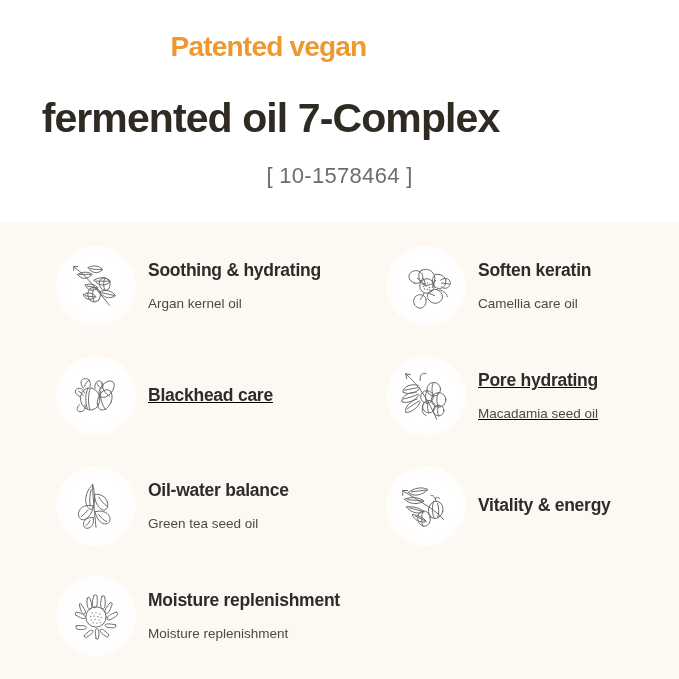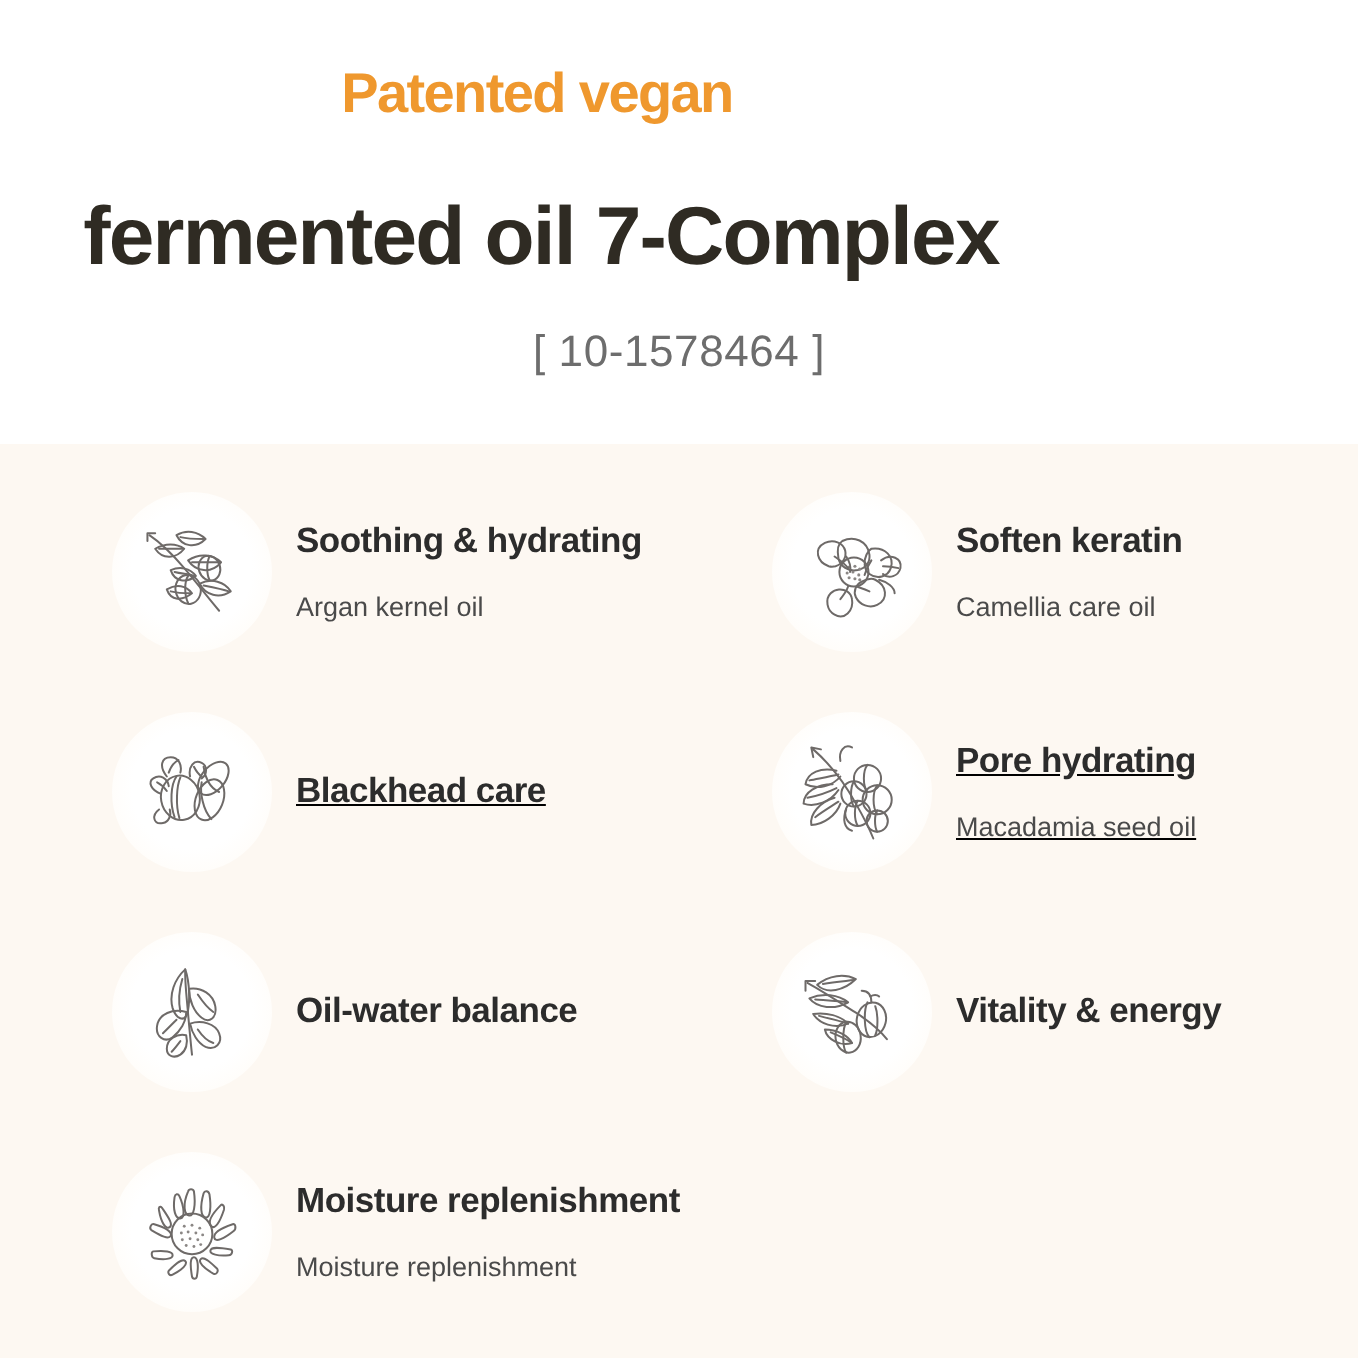--- a/index.html
+++ b/index.html
@@ -295,20 +295,21 @@
           <path d="M29 32 C22 30 15 33 14 39 C13 45 18 48 22 45 C26 42 29 37 29 32 Z"></path>
           <path d="M24 36 C22 38 19 41 17 43"></path>
           <path d="M31 38 C37 36 44 38 46 43 C48 48 44 52 39 50 C35 48 32 43 31 38 Z"></path>
           <path d="M35 41 C37 44 40 47 43 48"></path>
           <path d="M29 44 C24 43 19 46 19 51 C19 55 23 56 26 54 C29 52 30 48 29 44 Z"></path>
           <path d="M26 47 C24.5 49 23 51 21.5 52.5"></path>
         </svg>
       </div>
       <div class="feature-text">
         <div class="feature-title">Oil-water balance</div>
+        <div class="feature-sub">Green tea seed oil</div>
       </div>
     </div>
 
     <div class="feature col-right row-3">
       <div class="icon-disc">
         <svg viewBox="0 0 64 64">
           <path d="M9 17 C18 22 27 28 35 33 C41 37 46 41 50 46"></path>
           <path d="M8 16 L13 16 M8 16 L8 21"></path>
           <path d="M14 18 C20 13 28 12 34 15 C28 21 19 23 14 18 Z"></path>
           <path d="M17 17.5 C23 16.5 29 16 33 15.5"></path>

